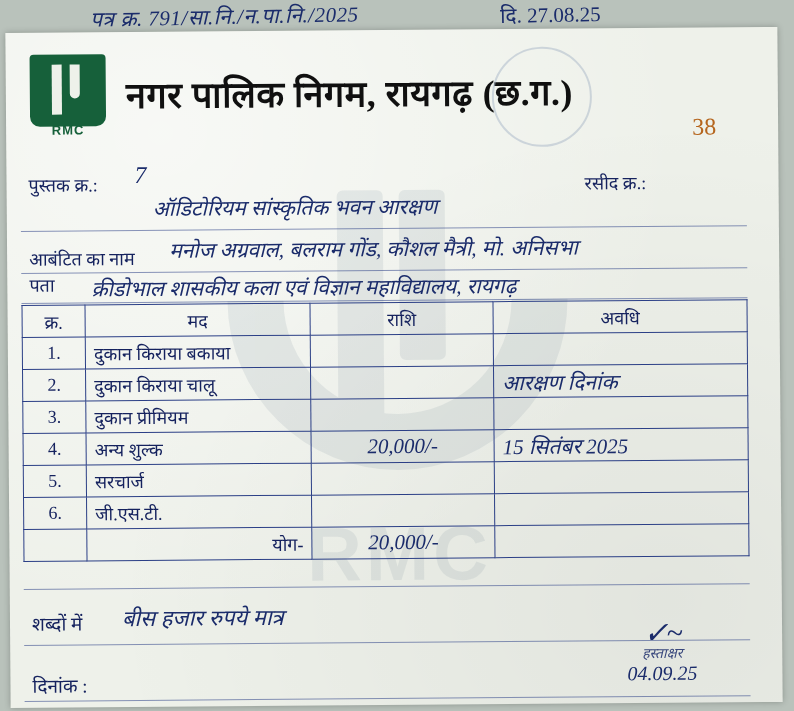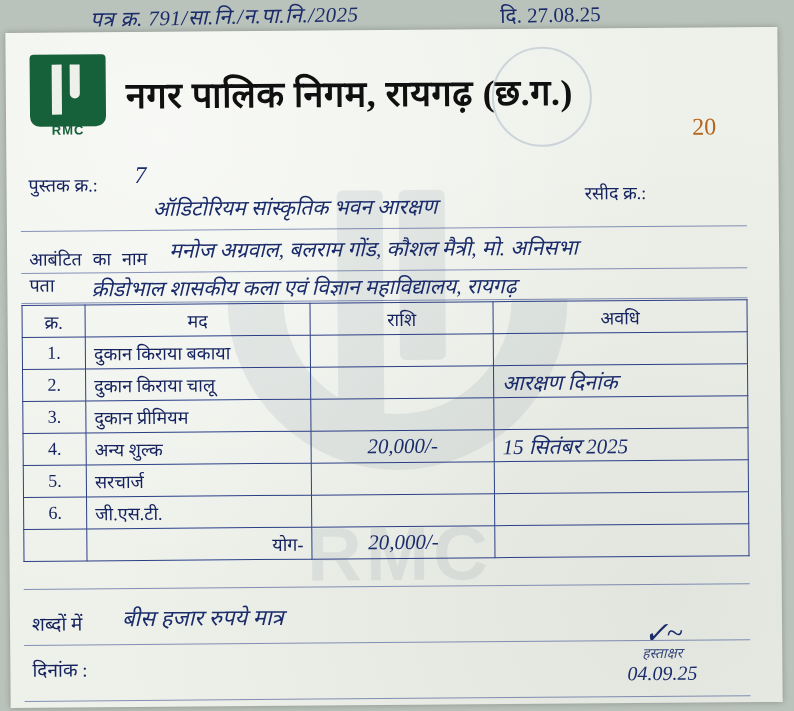--- a/index.html
+++ b/index.html
@@ -222,21 +222,21 @@
     left: 112px;
     top: 570px;
     font-family: "Liberation Serif", serif;
     font-style: italic;
     font-size: 22px;
     color: #1b2c6b;
   }
   .date-label {
     position: absolute;
     left: 22px;
-    top: 624px;
+    top: 640px;
     font-family: "Liberation Serif", serif;
     font-size: 19px;
     color: #15225e;
   }
   .sign-block {
     position: absolute;
     right: 40px;
     top: 592px;
     width: 160px;
     text-align: center;
@@ -287,31 +287,31 @@
 
     <div class="logo">
       <div class="shield"></div>
       <div class="bar1"></div>
       <div class="bar2"></div>
       <div class="rmc">RMC</div>
     </div>
 
     <div class="org-title">नगर पालिक निगम, रायगढ़ (छ.ग.)</div>
     <div class="stamp-circle"></div>
-    <div class="corner-num">20</div>
+    <div class="corner-num">38</div>
 
     <div class="row-label" style="left:22px; top:140px;">पुस्तक क्र.:</div>
     <div class="hw" style="left:128px; top:130px; font-size:24px;">7</div>
-    <div class="row-label" style="left:578px; top:152px;">रसीद क्र.:</div>
+    <div class="row-label" style="left:578px; top:142px;">रसीद क्र.:</div>
     <div class="hw" style="left:678px; top:134px;"></div>
 
     <div class="hw" style="left:146px; top:162px;">ऑडिटोरियम सांस्कृतिक भवन आरक्षण</div>
     <div class="ruleline" style="left:14px; top:198px; width:726px;"></div>
 
-    <div class="row-label" style="left:22px; top:214px;font-family:Liberation Mono, monospace;">आबंटित का नाम</div>
+    <div class="row-label" style="left:22px; top:214px;">आबंटित का नाम</div>
     <div class="hw" style="left:162px; top:204px;">मनोज अग्रवाल, बलराम गोंड, कौशल मैत्री, मो. अनिसभा</div>
     <div class="ruleline" style="left:14px; top:240px; width:726px;"></div>
 
     <div class="row-label" style="left:22px; top:240px;">पता</div>
     <div class="hw" style="left:84px; top:242px;">क्रीडोभाल शासकीय कला एवं विज्ञान महाविद्यालय, रायगढ़</div>
     <div class="ruleline" style="left:14px; top:270px; width:726px;"></div>
 
     <table class="tbl">
       <thead>
         <tr>

